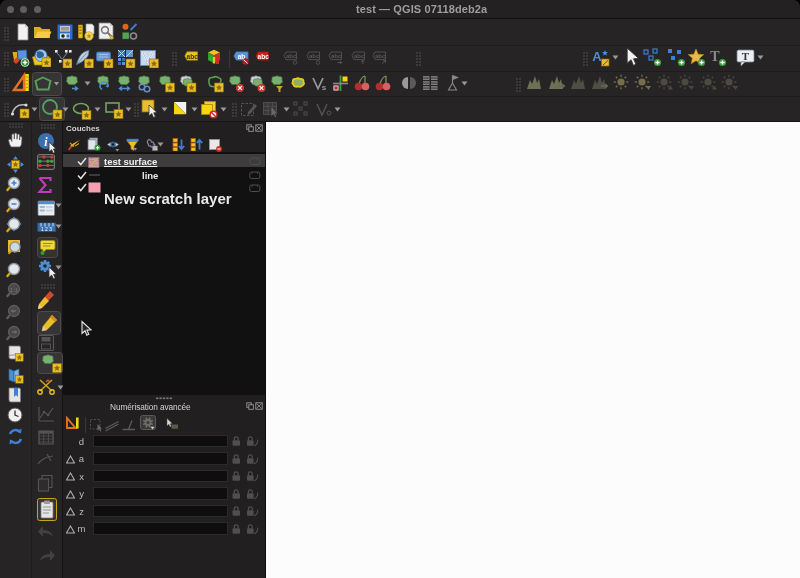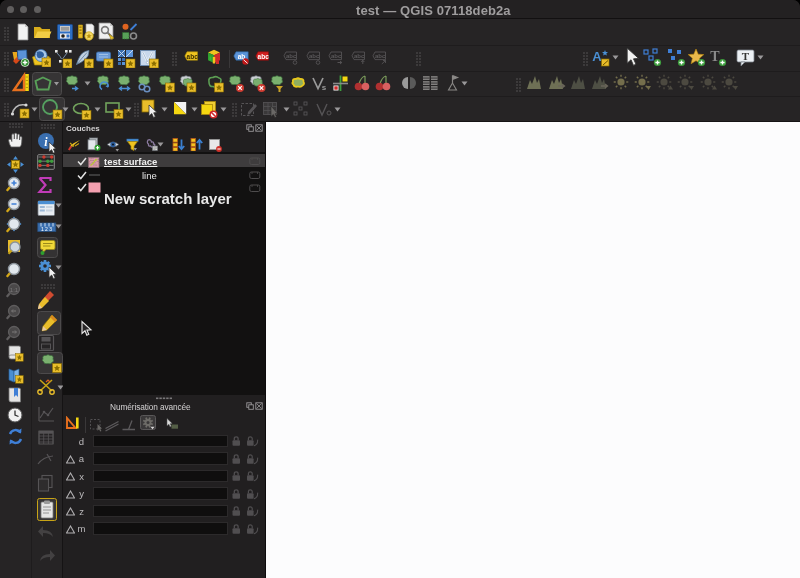--- a/index.html
+++ b/index.html
@@ -1,18 +1,18 @@
 <!DOCTYPE html>
 <html><head><meta charset="utf-8"><style>*{margin:0;padding:0;box-sizing:border-box;-webkit-font-smoothing:antialiased}body{font-family:"Liberation Sans",sans-serif;background:#000;width:800px;height:578px;overflow:hidden}#root{position:absolute;left:0;top:0;width:800px;height:578px;background:#262425;border-radius:7px 7px 0 0;overflow:hidden}</style></head><body>
 <div id="root">
     <div style="position:absolute;left:0px;top:0px;width:800px;height:19px;background:#232122;border-radius:7px 7px 0 0;border-bottom:1px solid #121011;"></div>
     <div style="position:absolute;left:6.800000000000001px;top:5.9px;width:7.2px;height:7.2px;border-radius:50%;background:#605e5e"></div>
     <div style="position:absolute;left:19.7px;top:5.9px;width:7.2px;height:7.2px;border-radius:50%;background:#605e5e"></div>
     <div style="position:absolute;left:33.5px;top:5.9px;width:7.2px;height:7.2px;border-radius:50%;background:#605e5e"></div>
-    <div style="position:absolute;left:0px;top:3px;font-size:13px;color:#9f9d9e;font-weight:700;white-space:nowrap;left:356px;width:148px;text-align:center;letter-spacing:0.1px;">test — QGIS 07118deb2a</div>
+    <div style="position:absolute;left:0px;top:3px;font-size:11px;color:#9f9d9e;font-weight:700;white-space:nowrap;left:356px;width:148px;text-align:left;letter-spacing:0.1px;">test — QGIS 07118deb2a</div>
     <div style="position:absolute;left:0px;top:19px;width:800px;height:103px;background:#262425;"></div>
     <div style="position:absolute;left:0px;top:44.5px;width:800px;height:1px;background:#1e1c1d;"></div>
     <div style="position:absolute;left:0px;top:70.5px;width:800px;height:1px;background:#1e1c1d;"></div>
     <div style="position:absolute;left:0px;top:96px;width:800px;height:1px;background:#1e1c1d;"></div>
     <div style="position:absolute;left:0px;top:121px;width:800px;height:1px;background:#151314;"></div>
     <svg style="position:absolute;left:4px;top:27px" width="5" height="14" viewBox="0 0 5 14">
       <circle cx="1" cy="1" r="0.8" fill="#5a585a"></circle>
       <circle cx="1" cy="4" r="0.8" fill="#5a585a"></circle>
       <circle cx="1" cy="7" r="0.8" fill="#5a585a"></circle>
       <circle cx="1" cy="10" r="0.8" fill="#5a585a"></circle>
@@ -959,21 +959,21 @@
     <svg style="position:absolute;left:249px;top:157px" width="12" height="9" viewBox="0 0 12 9">
       <rect x="0.8" y="1" width="10" height="6.5" rx="1.5" fill="none" stroke="#4e4c4d" stroke-width="1"></rect>
       <path d="M3 1 L3 3 M8.5 1 L8.5 3" stroke="#4e4c4d" stroke-width="0.8"></path>
     </svg>
     <svg style="position:absolute;left:77px;top:170.5px" width="10" height="9" viewBox="0 0 10 9">
       <path d="M1 4.5 L3.8 7.5 L9 1" fill="none" stroke="#e0e0e0" stroke-width="1.5"></path>
     </svg>
     <svg style="position:absolute;left:88px;top:170px" width="13" height="10" viewBox="0 0 13 10">
       <path d="M1 5 L12 5" stroke="#4a4a4a" stroke-width="1.6"></path>
     </svg>
-    <div style="position:absolute;left:104px;top:169.5px;font-size:9.5px;color:#e8e8e8;font-weight:400;white-space:nowrap;padding-left:38px;">line</div>
+    <div style="position:absolute;left:104px;top:169.5px;font-size:9.5px;color:#e8e8e8;font-weight:700;white-space:nowrap;padding-left:38px;">line</div>
     <svg style="position:absolute;left:249px;top:170.5px" width="12" height="9" viewBox="0 0 12 9">
       <rect x="0.8" y="1" width="10" height="6.5" rx="1.5" fill="none" stroke="#4e4c4d" stroke-width="1"></rect>
       <path d="M3 1 L3 3 M8.5 1 L8.5 3" stroke="#4e4c4d" stroke-width="0.8"></path>
     </svg>
     <svg style="position:absolute;left:77px;top:183px" width="10" height="9" viewBox="0 0 10 9">
       <path d="M1 4.5 L3.8 7.5 L9 1" fill="none" stroke="#e0e0e0" stroke-width="1.5"></path>
     </svg>
     <svg style="position:absolute;left:88px;top:181.5px" width="13" height="11" viewBox="0 0 13 11">
       <rect x="0.5" y="0.5" width="12" height="10" fill="#f4a0b0"></rect>
     </svg>

